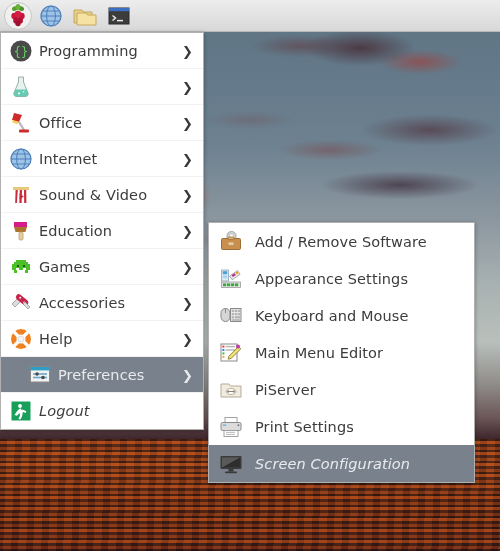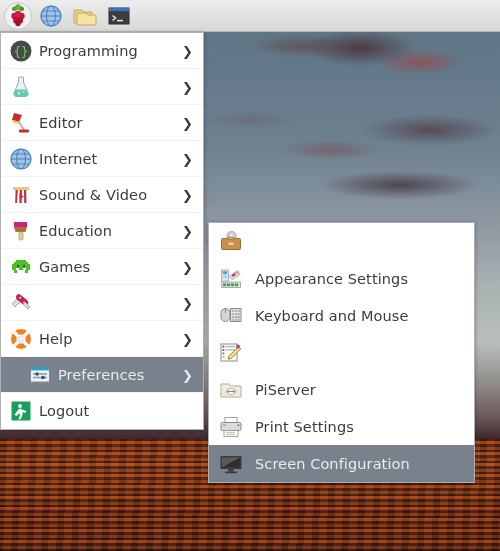--- a/index.html
+++ b/index.html
@@ -79,21 +79,21 @@
   }
   #main-menu { top: 32px; left: 0; width: 204px; }
   #sub-menu  { top: 222px; left: 208px; width: 267px; z-index: 11; }
 
   .mi {
     display: flex; align-items: center;
     height: 36px; padding-left: 7px;
     cursor: default; position: relative;
     border-bottom: 1px solid #f2f2f2;
   }
-  .mi:last-child { border-bottom: none; }
+  .mi:last-child { border-bottom: none; font-style: italic; }
   .mi .label {
     font-size: 14.5px; color: #3c3c3c;
     margin-left: 5px; white-space: nowrap;
     letter-spacing: .1px;
   }
   .mi.sel { background: #79828c; padding-left: 26px; }
   .mi.sel .label { color: #e8ebee; }
   .mi .ico {
     width: 26px; height: 26px; flex: 0 0 26px;
     position: relative; display: block;
@@ -191,21 +191,21 @@
 
   <div class="mi">
     <span class="ico">
       <svg viewBox="0 0 26 26">
         <path d="M6 3l8 2-3 7-7-2z" fill="#cf2a2a"></path>
         <path d="M4.5 10l6 1.8-1 2.4-5-1.6z" fill="#f2d24a"></path>
         <path d="M11 12l5 8" stroke="#b8b8b8" stroke-width="2.2" fill="none"></path>
         <rect x="11" y="19.5" width="10" height="3" rx="1" fill="#cf2a2a"></rect>
       </svg>
     </span>
-    <span class="label">Editor</span>
+    <span class="label">Office</span>
     <span class="arrow">❯</span>
   </div>
 
   <div class="mi">
     <span class="ico">
       <svg viewBox="0 0 26 26">
         <circle cx="13" cy="13" r="10" fill="#9dc3e6" stroke="#4a7ebb" stroke-width="1.2"></circle>
         <ellipse cx="13" cy="13" rx="4.4" ry="10" fill="none" stroke="#4a7ebb" stroke-width="1"></ellipse>
         <line x1="3" y1="13" x2="23" y2="13" stroke="#4a7ebb" stroke-width="1"></line>
         <path d="M4.6 8 H21.4 M4.6 18 H21.4" stroke="#4a7ebb" stroke-width=".9" fill="none"></path>
@@ -262,20 +262,21 @@
   <div class="mi">
     <span class="ico">
       <svg viewBox="0 0 26 26">
         <path d="M4 14l8-8 3 3-8 8z" fill="#dcdcdc" stroke="#9a9a9a" stroke-width=".8"></path>
         <path d="M13 4.5l6.5 6.5a3 3 0 01-4.2 4.2L8.8 8.7a3 3 0 014.2-4.2z" fill="#c8244a" transform="rotate(-6 14 10)"></path>
         <circle cx="12.2" cy="7.8" r="1" fill="#eee"></circle>
           <circle cx="16.2" cy="12.6" r="1" fill="#eee"></circle>
         <path d="M17 12l5 5-2 2-5-5z" fill="#dcdcdc" stroke="#9a9a9a" stroke-width=".8"></path>
       </svg>
     </span>
+    <span class="label">Accessories</span>
     <span class="arrow">❯</span>
   </div>
 
   <div class="mi">
     <span class="ico">
       <svg viewBox="0 0 26 26">
         <circle cx="13" cy="13" r="10" fill="#f08020"></circle>
         <path d="M13 3a10 10 0 000 20 10 10 0 000-20z" fill="none"></path>
         <path d="M5.9 5.9l4.3 4.3M20.1 5.9l-4.3 4.3M5.9 20.1l4.3-4.3M20.1 20.1l-4.3-4.3" stroke="#fff" stroke-width="3.4"></path>
         <circle cx="13" cy="13" r="4.6" fill="#fff"></circle>
@@ -320,20 +321,21 @@
   <div class="mi">
     <span class="ico">
       <svg viewBox="0 0 26 26">
         <circle cx="13.5" cy="7" r="4.6" fill="#cfcfcf" stroke="#9a9a9a" stroke-width=".8"></circle>
         <circle cx="13.5" cy="7" r="1.4" fill="#fff"></circle>
         <rect x="3.5" y="9.5" width="19" height="11" rx="1.2" fill="#c98f4e" stroke="#9a6e38" stroke-width="1"></rect>
         <rect x="10" y="8" width="6" height="2.6" rx="1" fill="#e0b37a" stroke="#9a6e38" stroke-width=".8"></rect>
         <rect x="10.5" y="13.5" width="5" height="2.4" fill="#e8d2ad"></rect>
       </svg>
     </span>
+    <span class="label">Add / Remove Software</span>
   </div>
 
   <div class="mi">
     <span class="ico">
       <svg viewBox="0 0 26 26">
         <rect x="3.5" y="4" width="7" height="11" fill="#dfe9f2" stroke="#8fa3b5" stroke-width=".8"></rect>
         <rect x="4.8" y="5.2" width="4.4" height="3" fill="#4a9fd4"></rect>
         <rect x="4.8" y="9.2" width="4.4" height="3" fill="#a8d8f0"></rect>
         <path d="M11.5 10l8-5.4 2.6 3.8-8 5.4z" fill="#e8e8e8" stroke="#9a9a9a" stroke-width=".8"></path>
         <path d="M13.6 9.2l3-2 1.2 1.8-3 2z" fill="#b02a8c"></path>
@@ -377,20 +379,21 @@
         <rect x="4.4" y="5.6" width="2" height="2" fill="#e03c3c"></rect>
         <rect x="4.4" y="9" width="2" height="2" fill="#3c7ce0"></rect>
         <rect x="4.4" y="12.4" width="2" height="2" fill="#3cc03c"></rect>
         <rect x="4.4" y="15.8" width="2" height="2" fill="#f0b020"></rect>
         <line x1="7.6" y1="6.6" x2="17" y2="6.6" stroke="#b4b4b4" stroke-width="1.4"></line>
         <line x1="7.6" y1="10" x2="17" y2="10" stroke="#b4b4b4" stroke-width="1.4"></line>
         <path d="M22.6 6.6l2.2 2.2-9.6 9.6-3 .8.8-3z" fill="#f2e27a" stroke="#8a7a2a" stroke-width=".9" transform="translate(-2,0)"></path>
         <circle cx="20" cy="6.4" r="2" fill="#c03ca0"></circle>
       </svg>
     </span>
+    <span class="label">Main Menu Editor</span>
   </div>
 
   <div class="mi">
     <span class="ico">
       <svg viewBox="0 0 26 26">
         <path d="M3 7h8l1.6 2H23v11H3z" fill="#f2ece0" stroke="#b4ab94" stroke-width="1"></path>
         <ellipse cx="13" cy="14.5" rx="5" ry="3" fill="#fff" stroke="#b4ab94" stroke-width=".9"></ellipse>
         <path d="M9.4 14.5h7.2M10.6 12.9l-1.4 1.6 1.4 1.6M15.4 12.9l1.4 1.6-1.4 1.6" stroke="#8a8274" stroke-width="1" fill="none"></path>
       </svg>
     </span>

